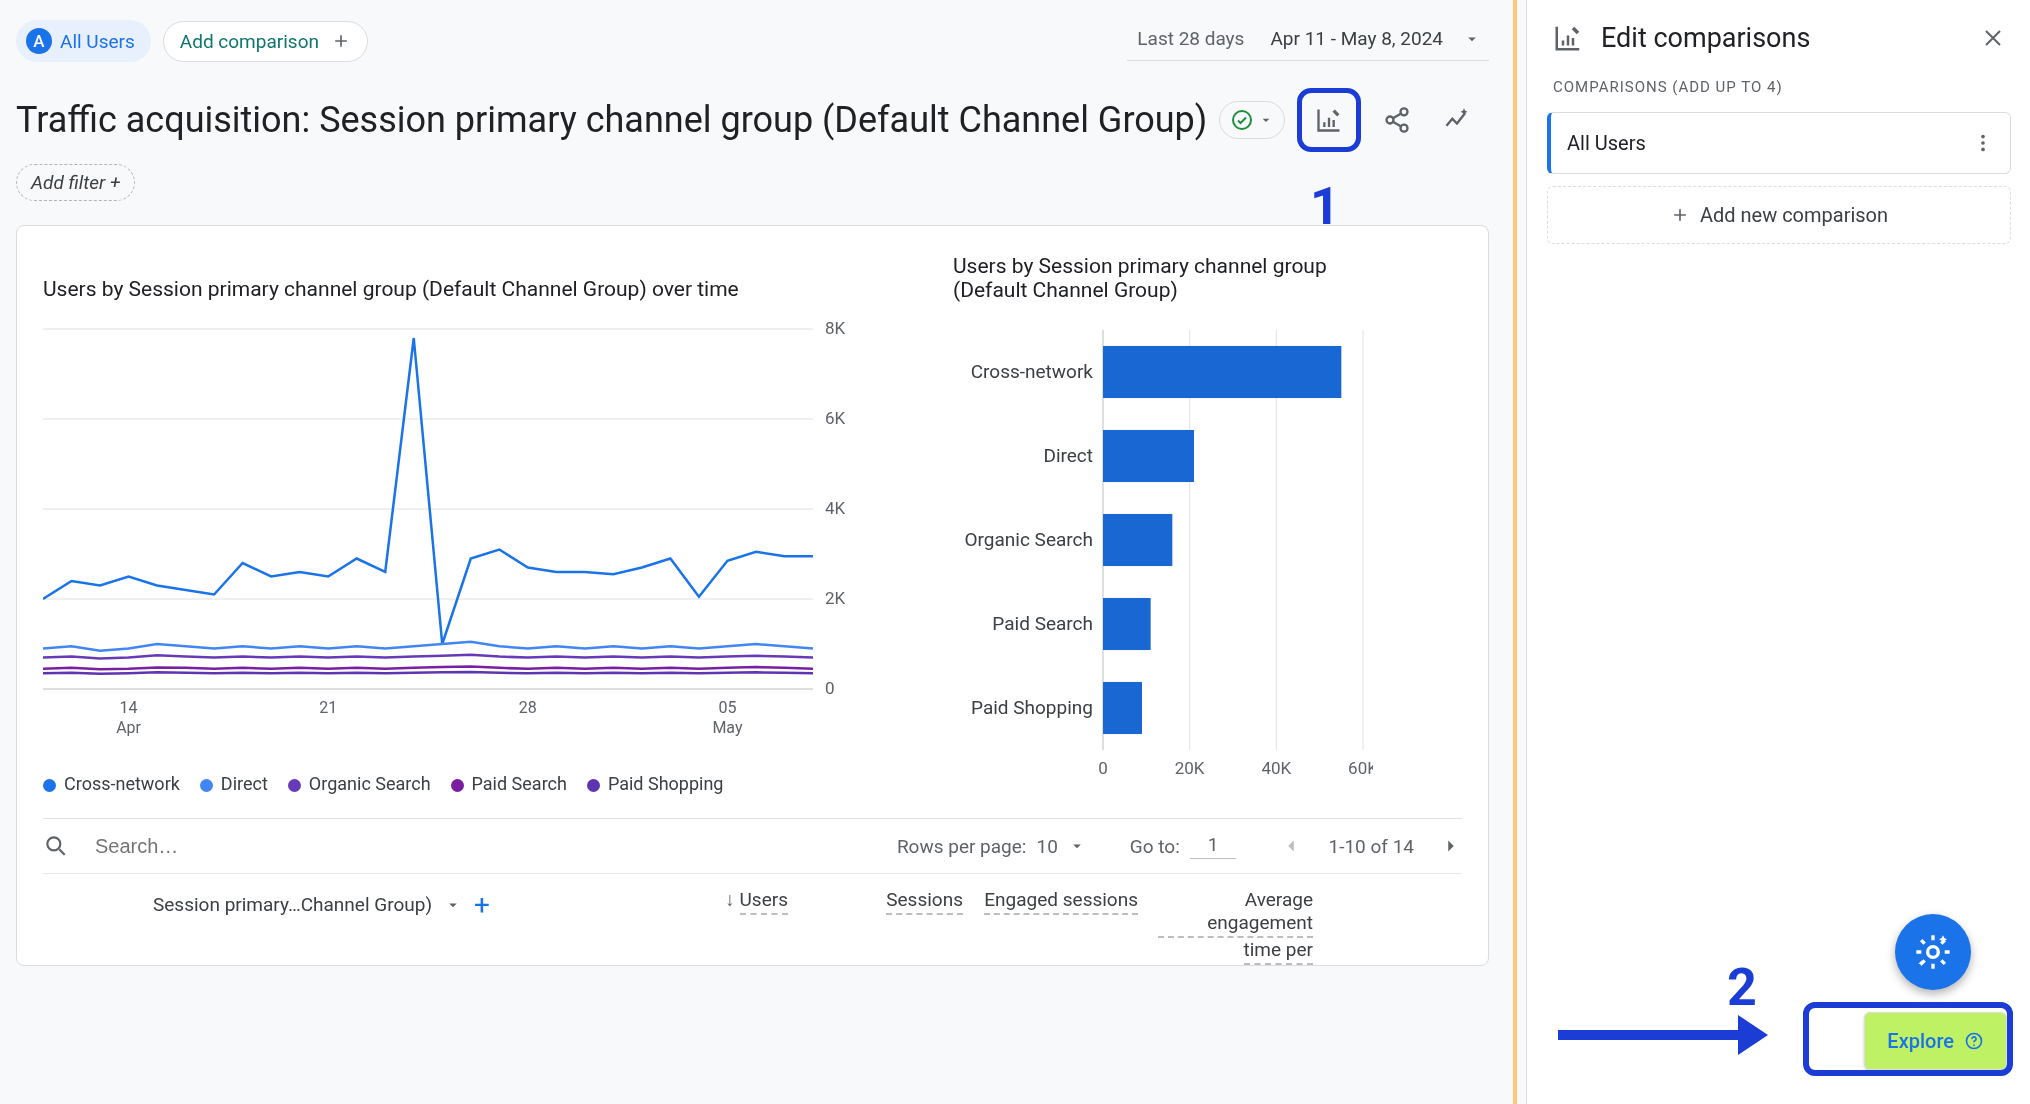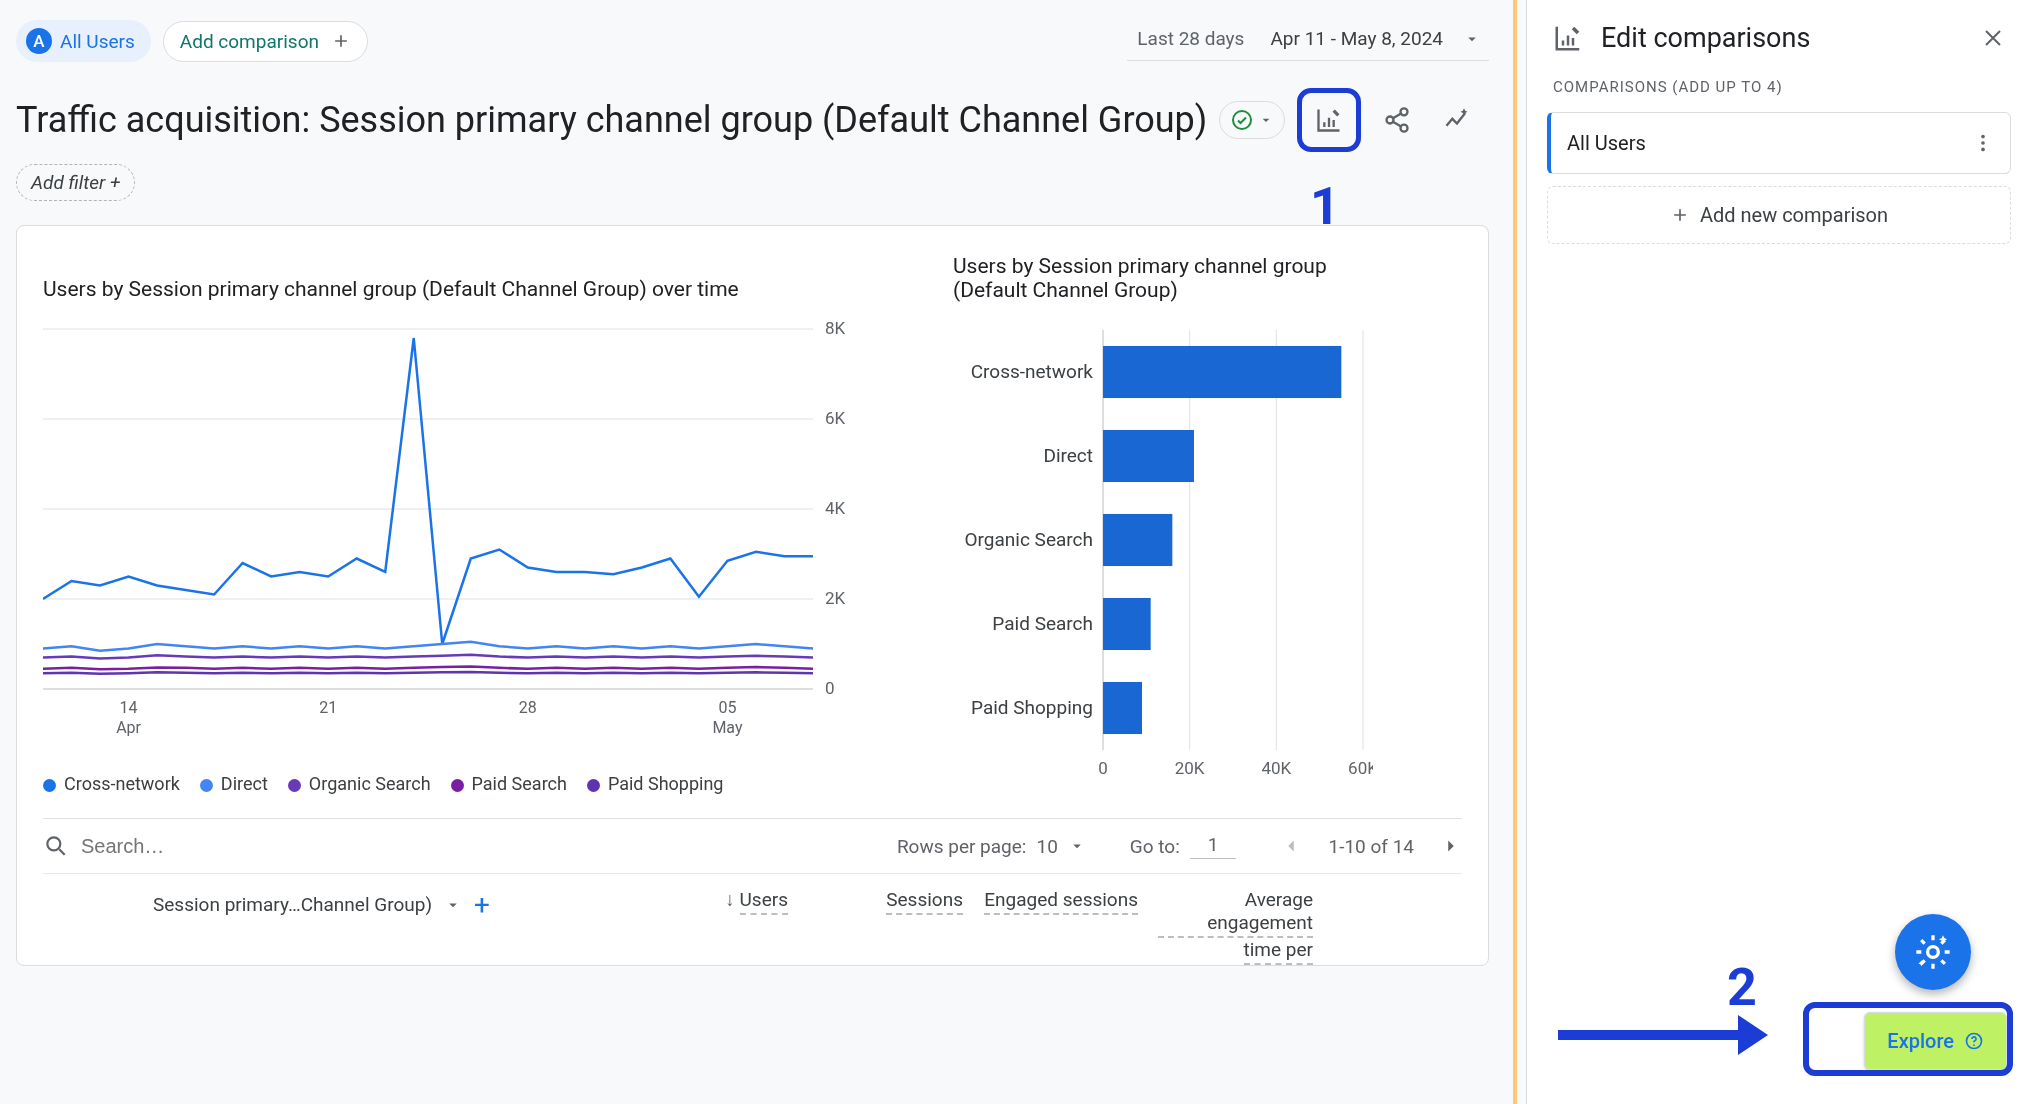--- a/index.html
+++ b/index.html
@@ -161,21 +161,21 @@
   .bar-x-label { font-size: 17px; fill: #5f6368; text-anchor: middle; }
   .table-toolbar {
     display: flex;
     align-items: center;
     padding: 14px 0;
     gap: 20px;
     color: #5f6368;
     font-size: 19px;
     border-bottom: 1px solid #e8e8e8;
   }
-  .search-wrap { display: flex; align-items: flex-end; gap: 10px; flex: 1; }
+  .search-wrap { display: flex; align-items: flex-end; gap: 24px; flex: 1; }
   .search-wrap input {
     border: none; outline: none; font-size: 20px; color: #5f6368;
     background: transparent; width: 250px;
   }
   .tb-select { display: inline-flex; align-items: center; gap: 10px; margin-left: 24px; }
   .pager { display: inline-flex; align-items: center; gap: 26px; margin-left: 24px; }
   .table-head-row {
     display: flex;
     align-items: flex-start;
     padding-top: 14px;

